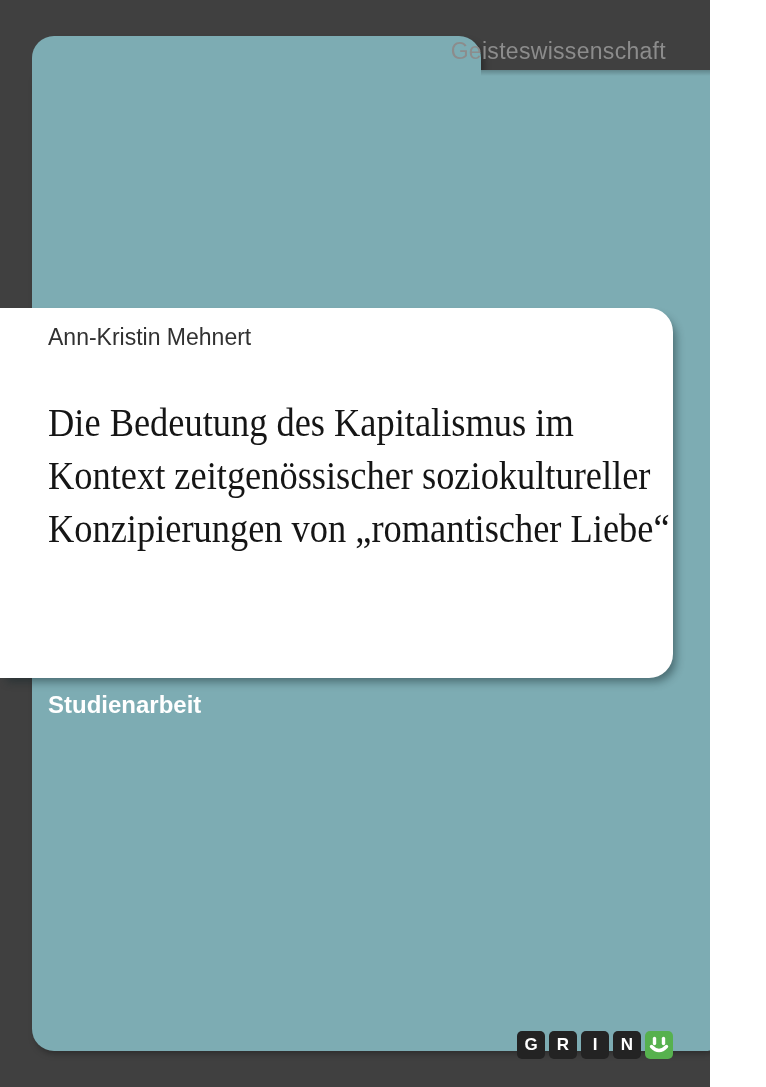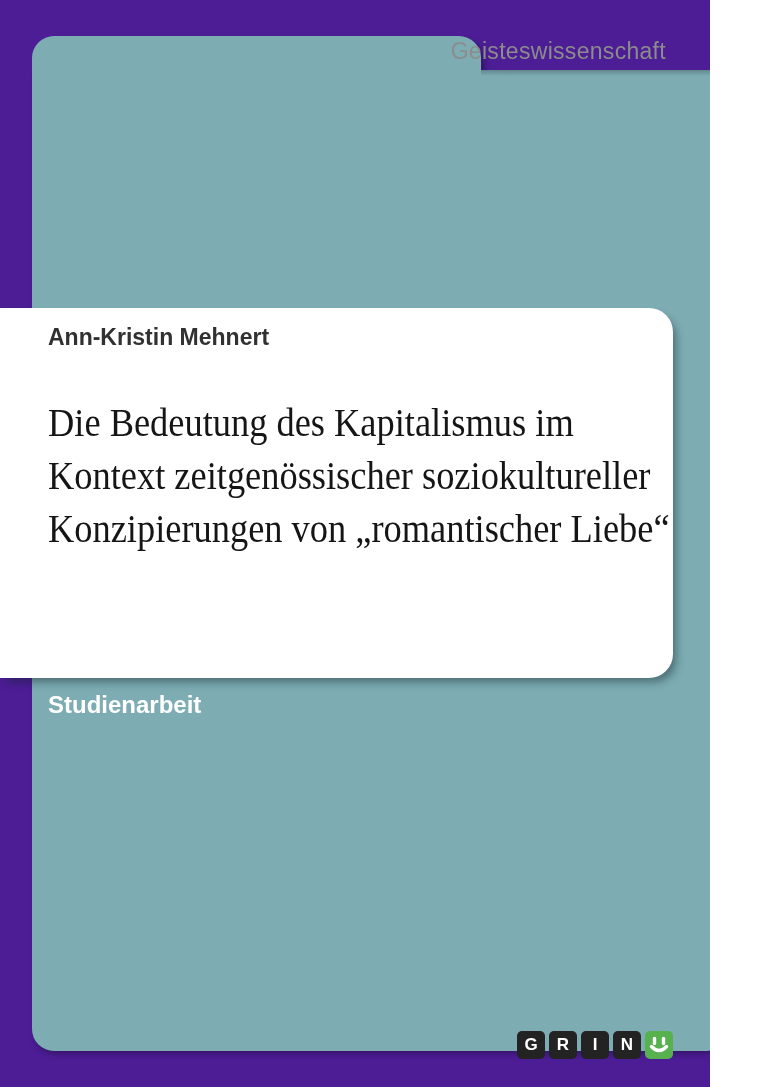--- a/index.html
+++ b/index.html
@@ -1,20 +1,20 @@
 <!DOCTYPE html>
 <html><head>
 <meta charset="utf-8">
 <style>
   html, body { margin: 0; padding: 0; background: #ffffff; }
   .page {
     position: relative;
     width: 710px;
     height: 1087px;
-    background: #4c1d95;
+    background: #404040;
     overflow: hidden;
     font-family: "Liberation Sans", sans-serif;
   }
   
   .category-tab {
     position: absolute;
     left: 32px; top: 36px;
     width: 449px; height: 56px;
     background: #7dacb3;
     border-radius: 22px 22px 0 0;
@@ -56,21 +56,21 @@
     width: 673px; height: 370px;
     background: #ffffff;
     border-radius: 0 24px 24px 0;
     box-shadow: 5px 6px 9px -2px rgba(15,35,40,0.45);
     z-index: 4;
   }
   .author-name {
     position: absolute;
     left: 48px; top: 16px;
     font-size: 23px;
-    font-weight: bold;
+    font-weight: normal;
     color: #313131;
     white-space: nowrap;
   }
   .book-title {
     position: absolute;
     left: 48px; top: 88px;
     font-family: "Liberation Serif", serif;
     font-size: 40px;
     line-height: 53px;
     color: #151515;

